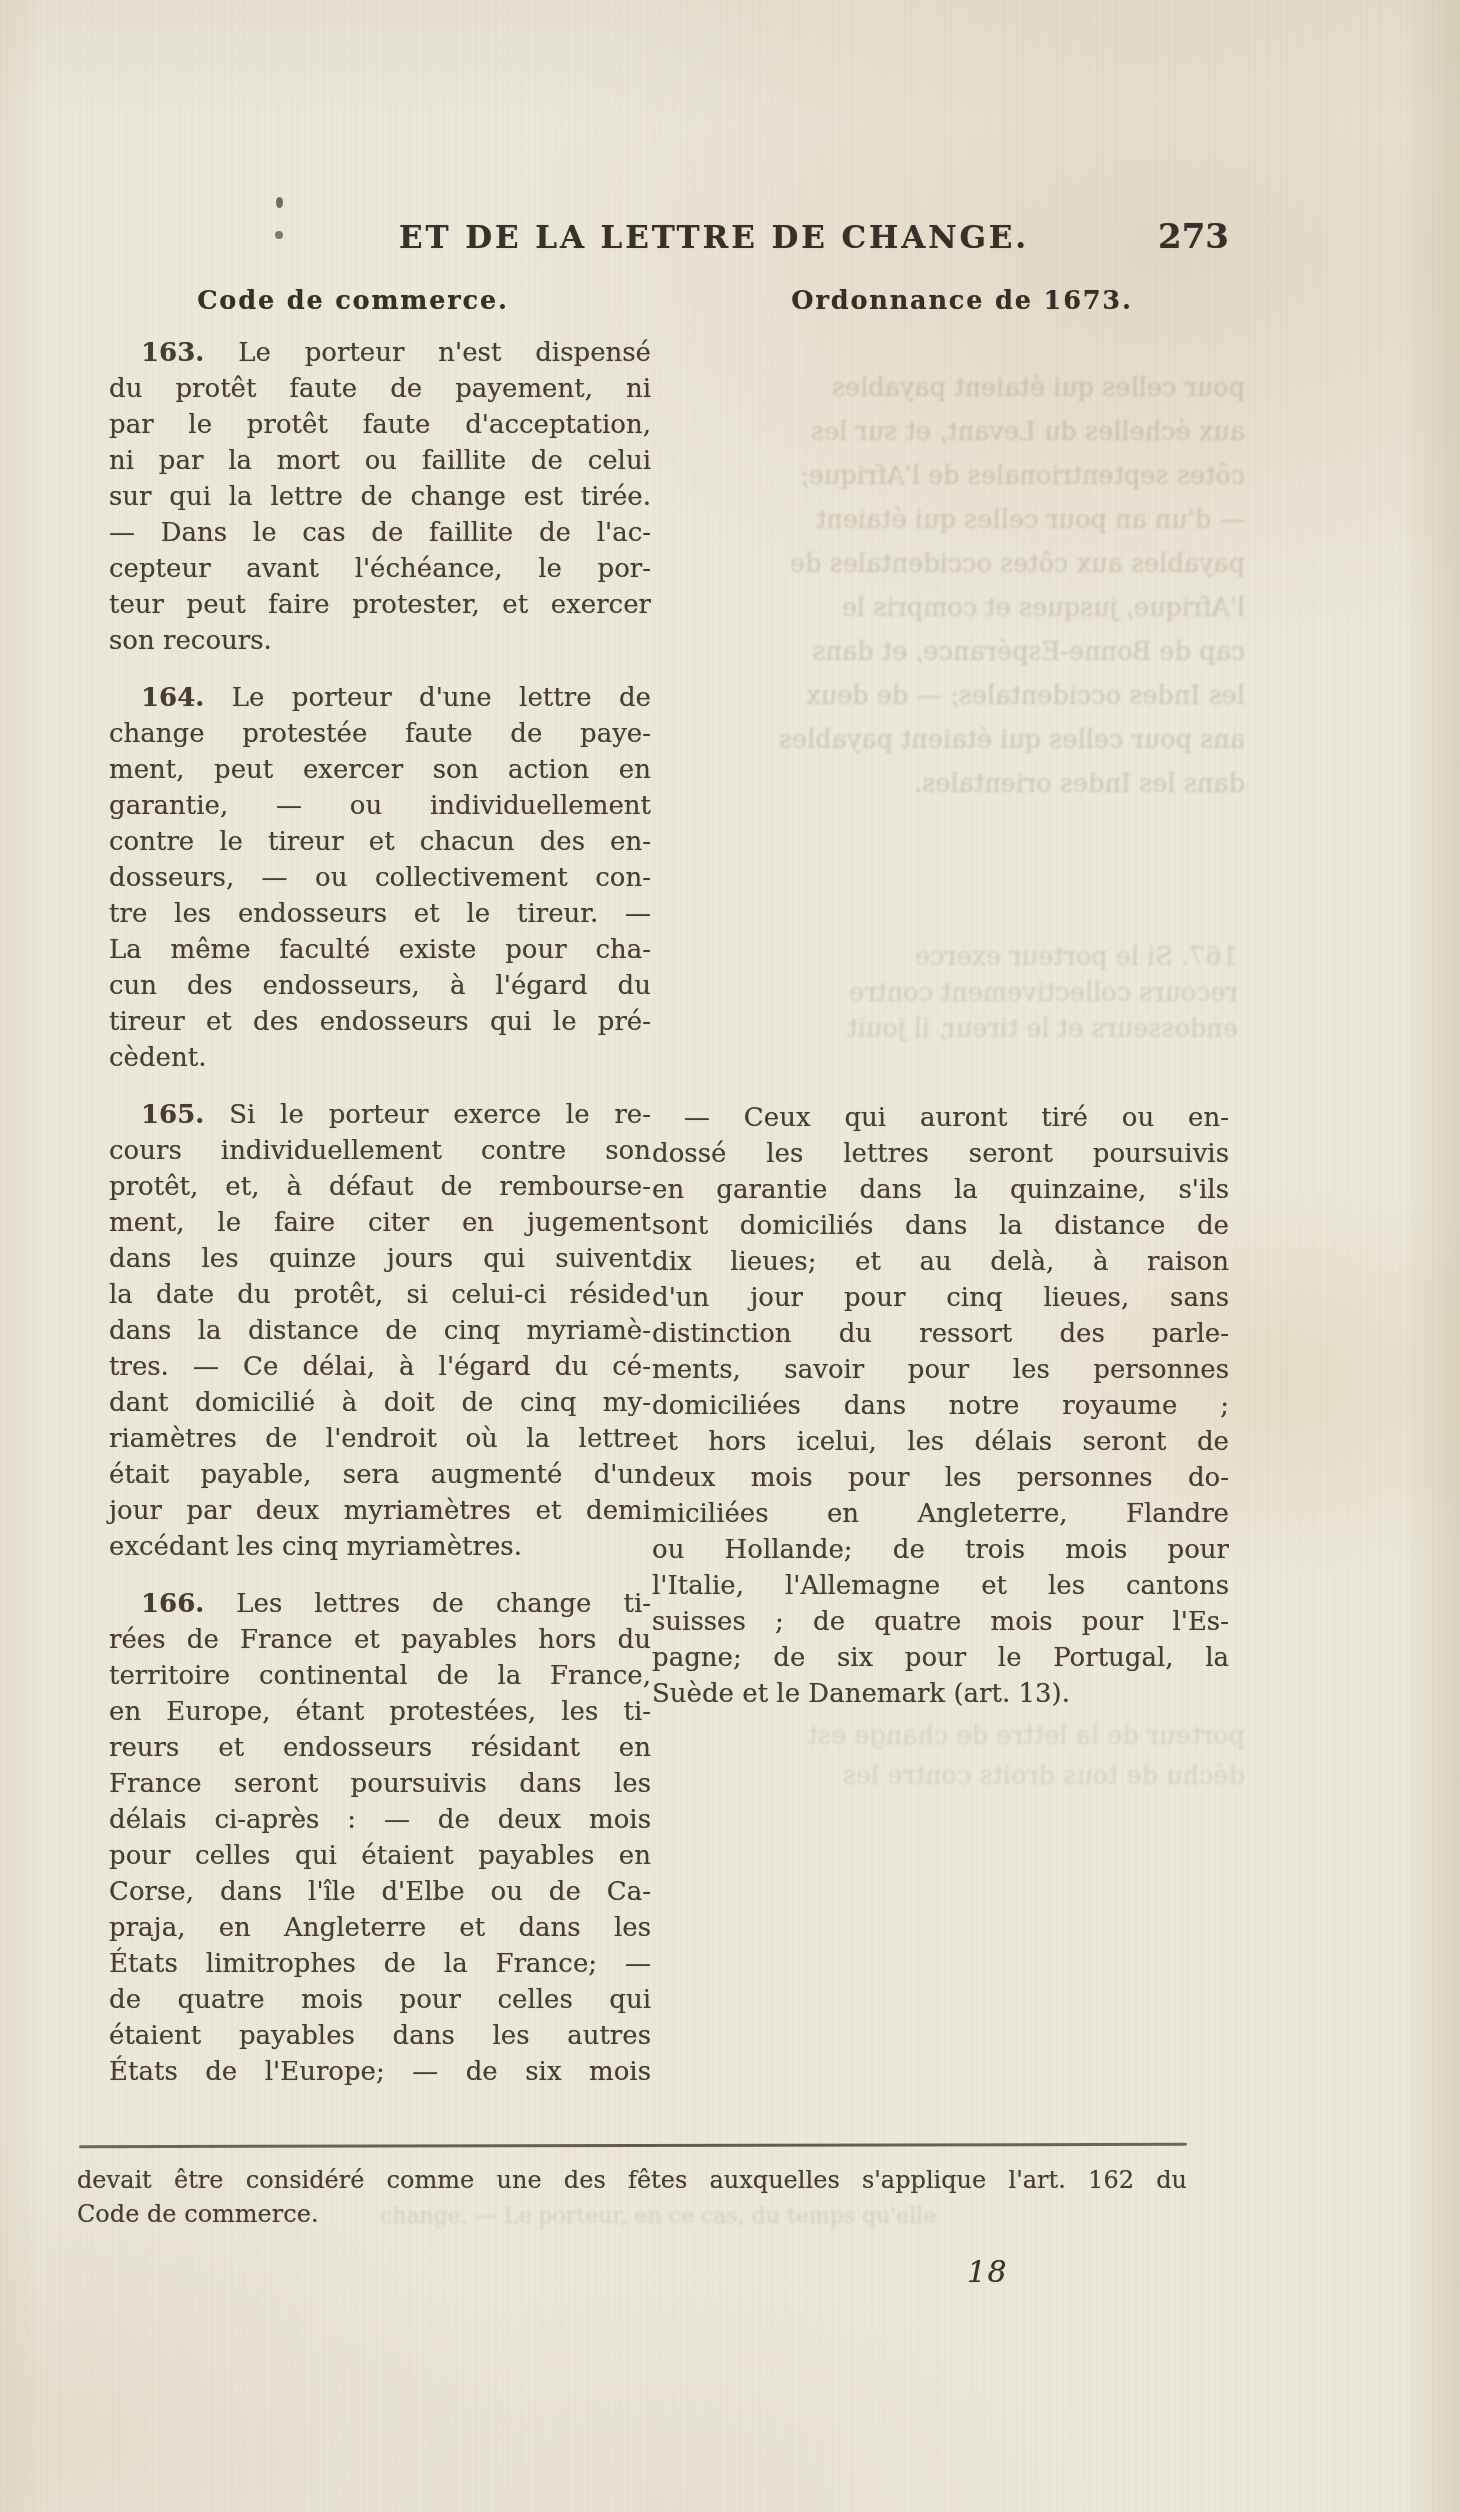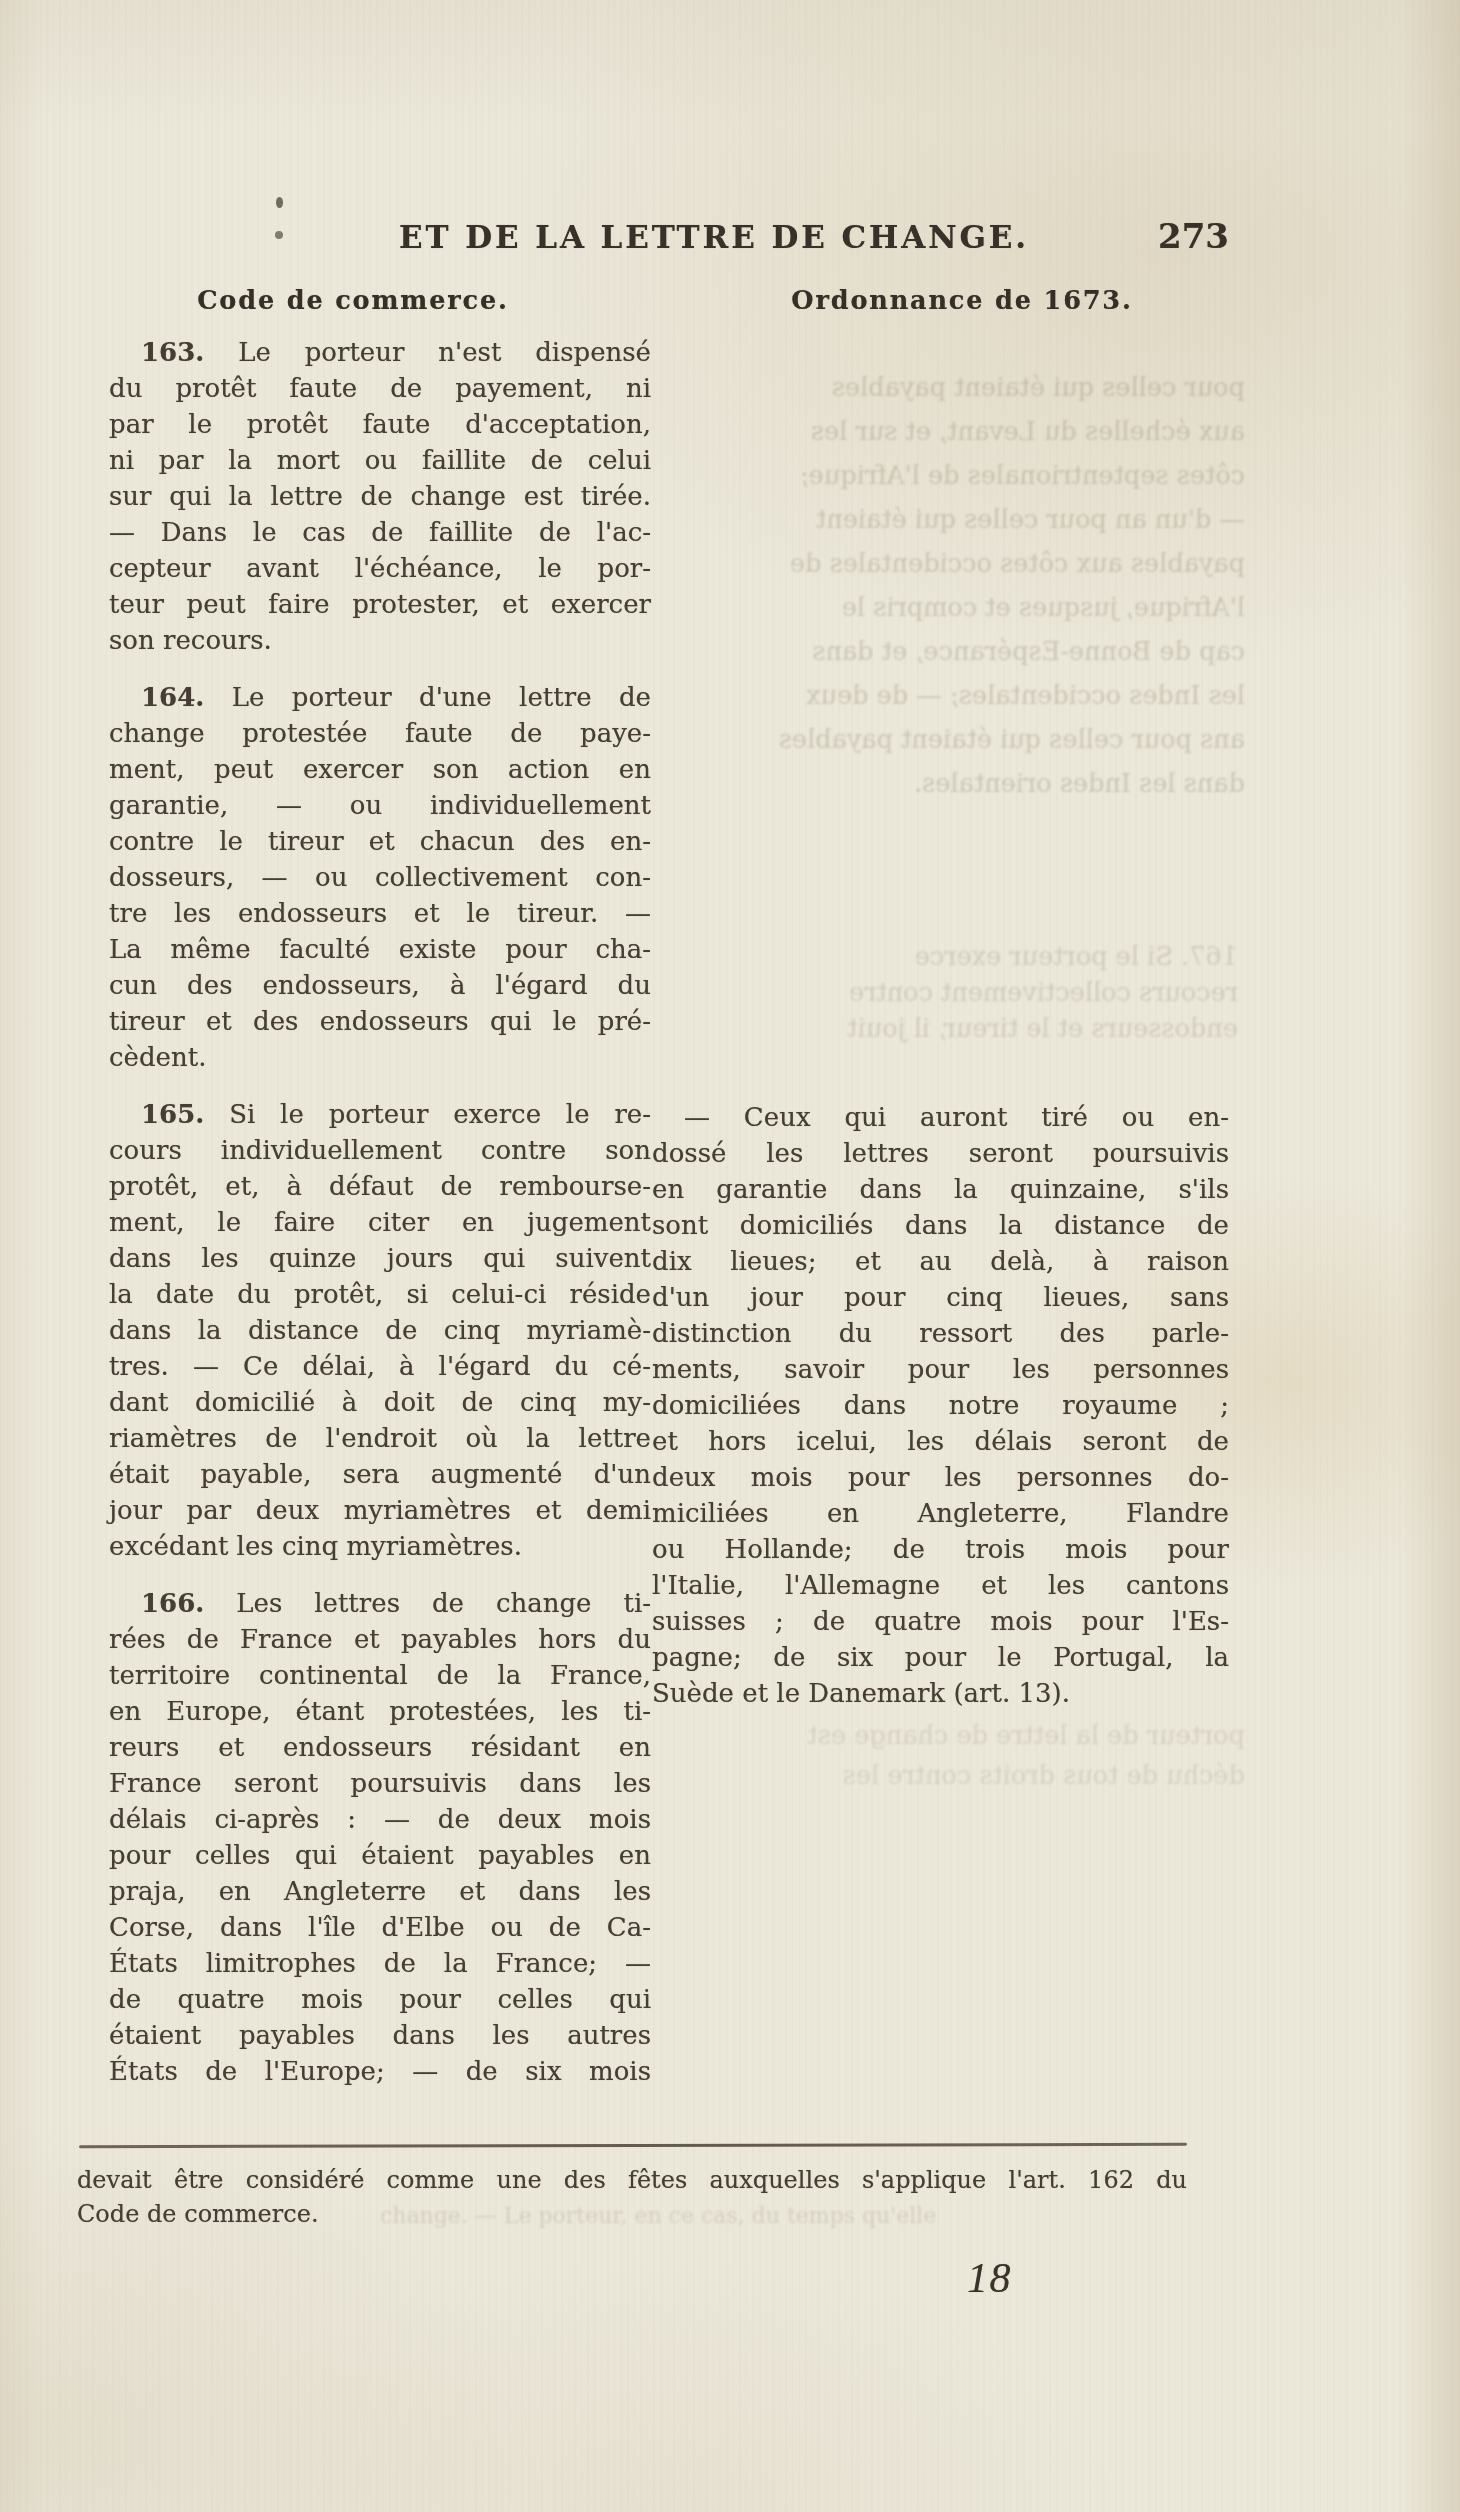--- a/index.html
+++ b/index.html
@@ -43,21 +43,21 @@
   .line b{font-weight:bold;}
   .footnote-rule{
     position:absolute;left:79px;top:2144px;width:1108px;height:2.9px;
     background:linear-gradient(to right,#5a4e40 0%,#4c4236 55%,#5a4e40 100%);
     border-radius:2.2px;opacity:.85;transform:rotate(-0.12deg);
   }
   .footnote{position:absolute;left:77px;top:2163px;width:1110px;font-size:24px;line-height:34px;}
   .footnote .para{margin:0;}
   .signature{
     position:absolute;left:967px;top:2254px;width:80px;
-    font-size:42px;font-style:italic;color:#3a332b;letter-spacing:1.5px;font-family:Liberation Serif, serif;
+    font-size:30px;font-style:italic;color:#3a332b;letter-spacing:1.5px;
   }
   .bleed{
     position:absolute;font-size:25.6px;color:#93876e;
     filter:blur(1.2px);pointer-events:none;
   }
   .bleed.mirrored{transform:scaleX(-1);}
   .bleed-right-top{left:683px;top:365px;width:562px;line-height:44px;opacity:.34;}
   .bleed-right-mid{left:690px;top:938px;width:548px;line-height:36px;opacity:.28;}
   .bleed-right-bottom{left:683px;top:1715px;width:562px;line-height:40px;opacity:.22;}
   .bleed-footnote{left:380px;top:2200px;width:840px;font-size:22px;line-height:32px;opacity:.24;filter:blur(1px);}
@@ -149,22 +149,22 @@
       </div>
       <div class="para">
         <div class="line indent"><b>166.</b> Les lettres de change ti-</div>
         <div class="line">rées de France et payables hors du</div>
         <div class="line">territoire continental de la France,</div>
         <div class="line">en Europe, étant protestées, les ti-</div>
         <div class="line">reurs et endosseurs résidant en</div>
         <div class="line">France seront poursuivis dans les</div>
         <div class="line">délais ci-après : — de deux mois</div>
         <div class="line">pour celles qui étaient payables en</div>
+        <div class="line">Corse, dans l'île d'Elbe ou de Ca-</div>
         <div class="line">praja, en Angleterre et dans les</div>
-        <div class="line">Corse, dans l'île d'Elbe ou de Ca-</div>
         <div class="line">États limitrophes de la France; —</div>
         <div class="line">de quatre mois pour celles qui</div>
         <div class="line">étaient payables dans les autres</div>
         <div class="line">États de l'Europe; — de six mois</div>
       </div>
     </div>
 
   <div class="column rightcol print">
       <div class="para">
         <div class="line indent">— Ceux qui auront tiré ou en-</div>

